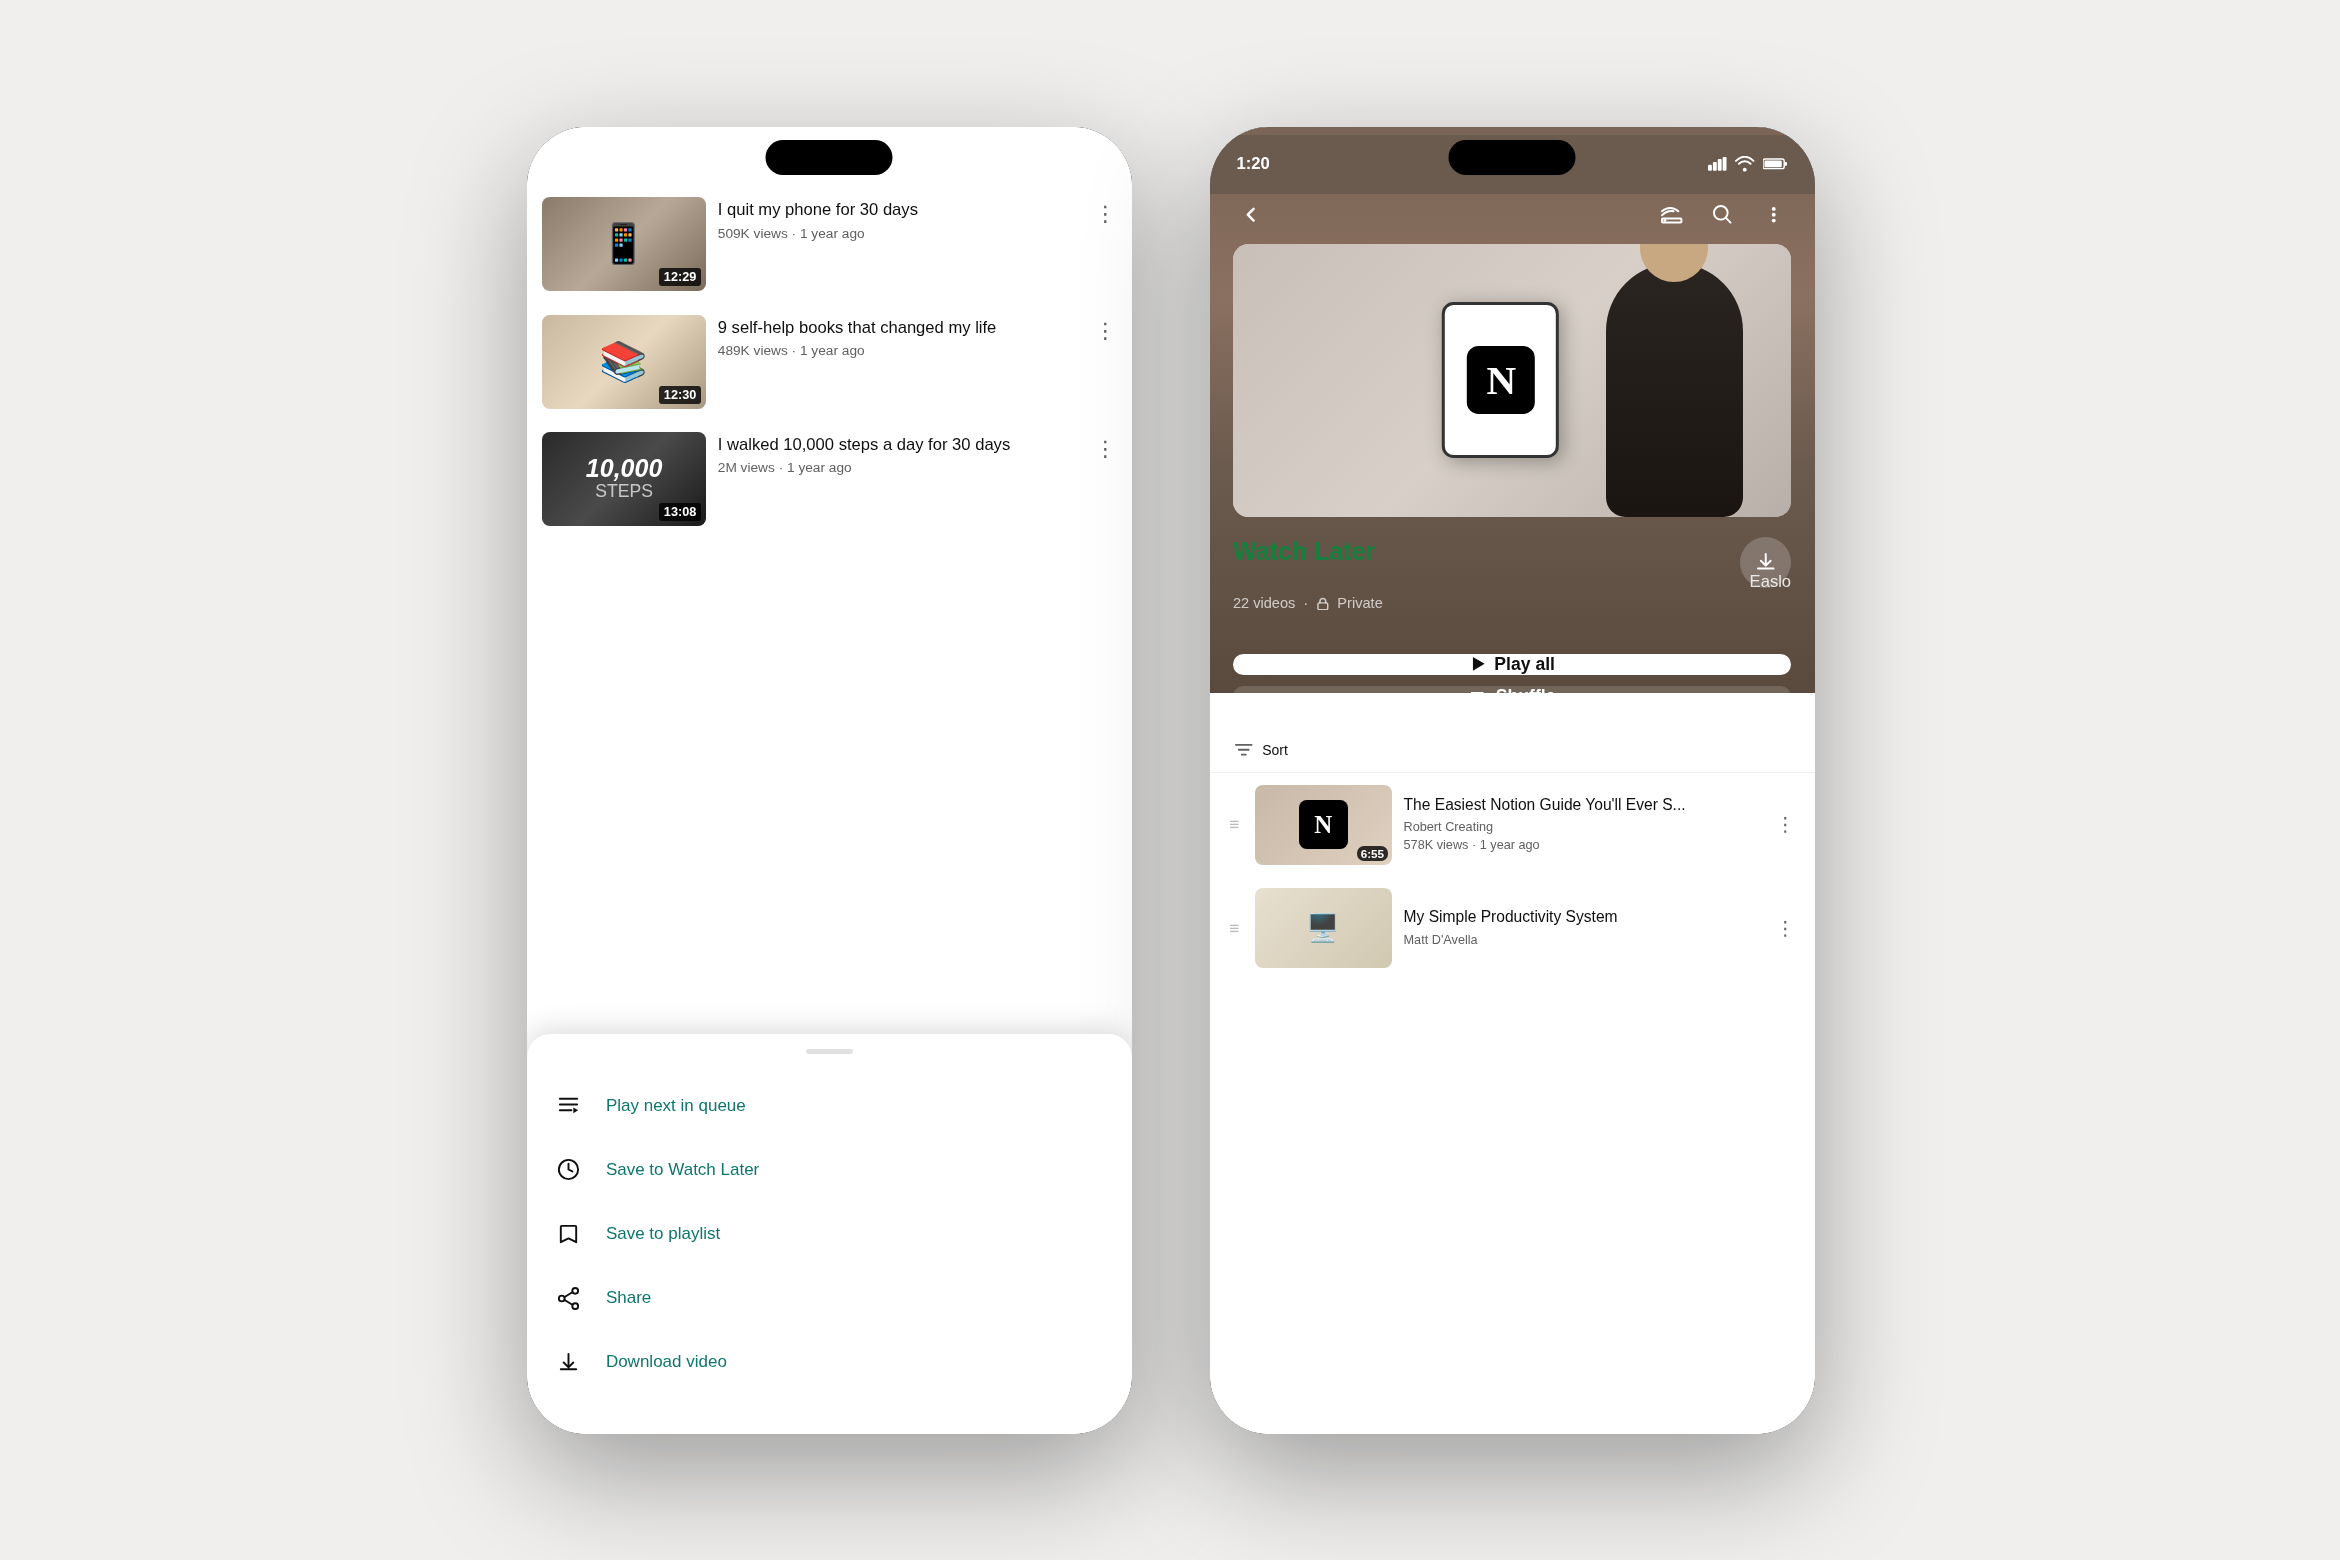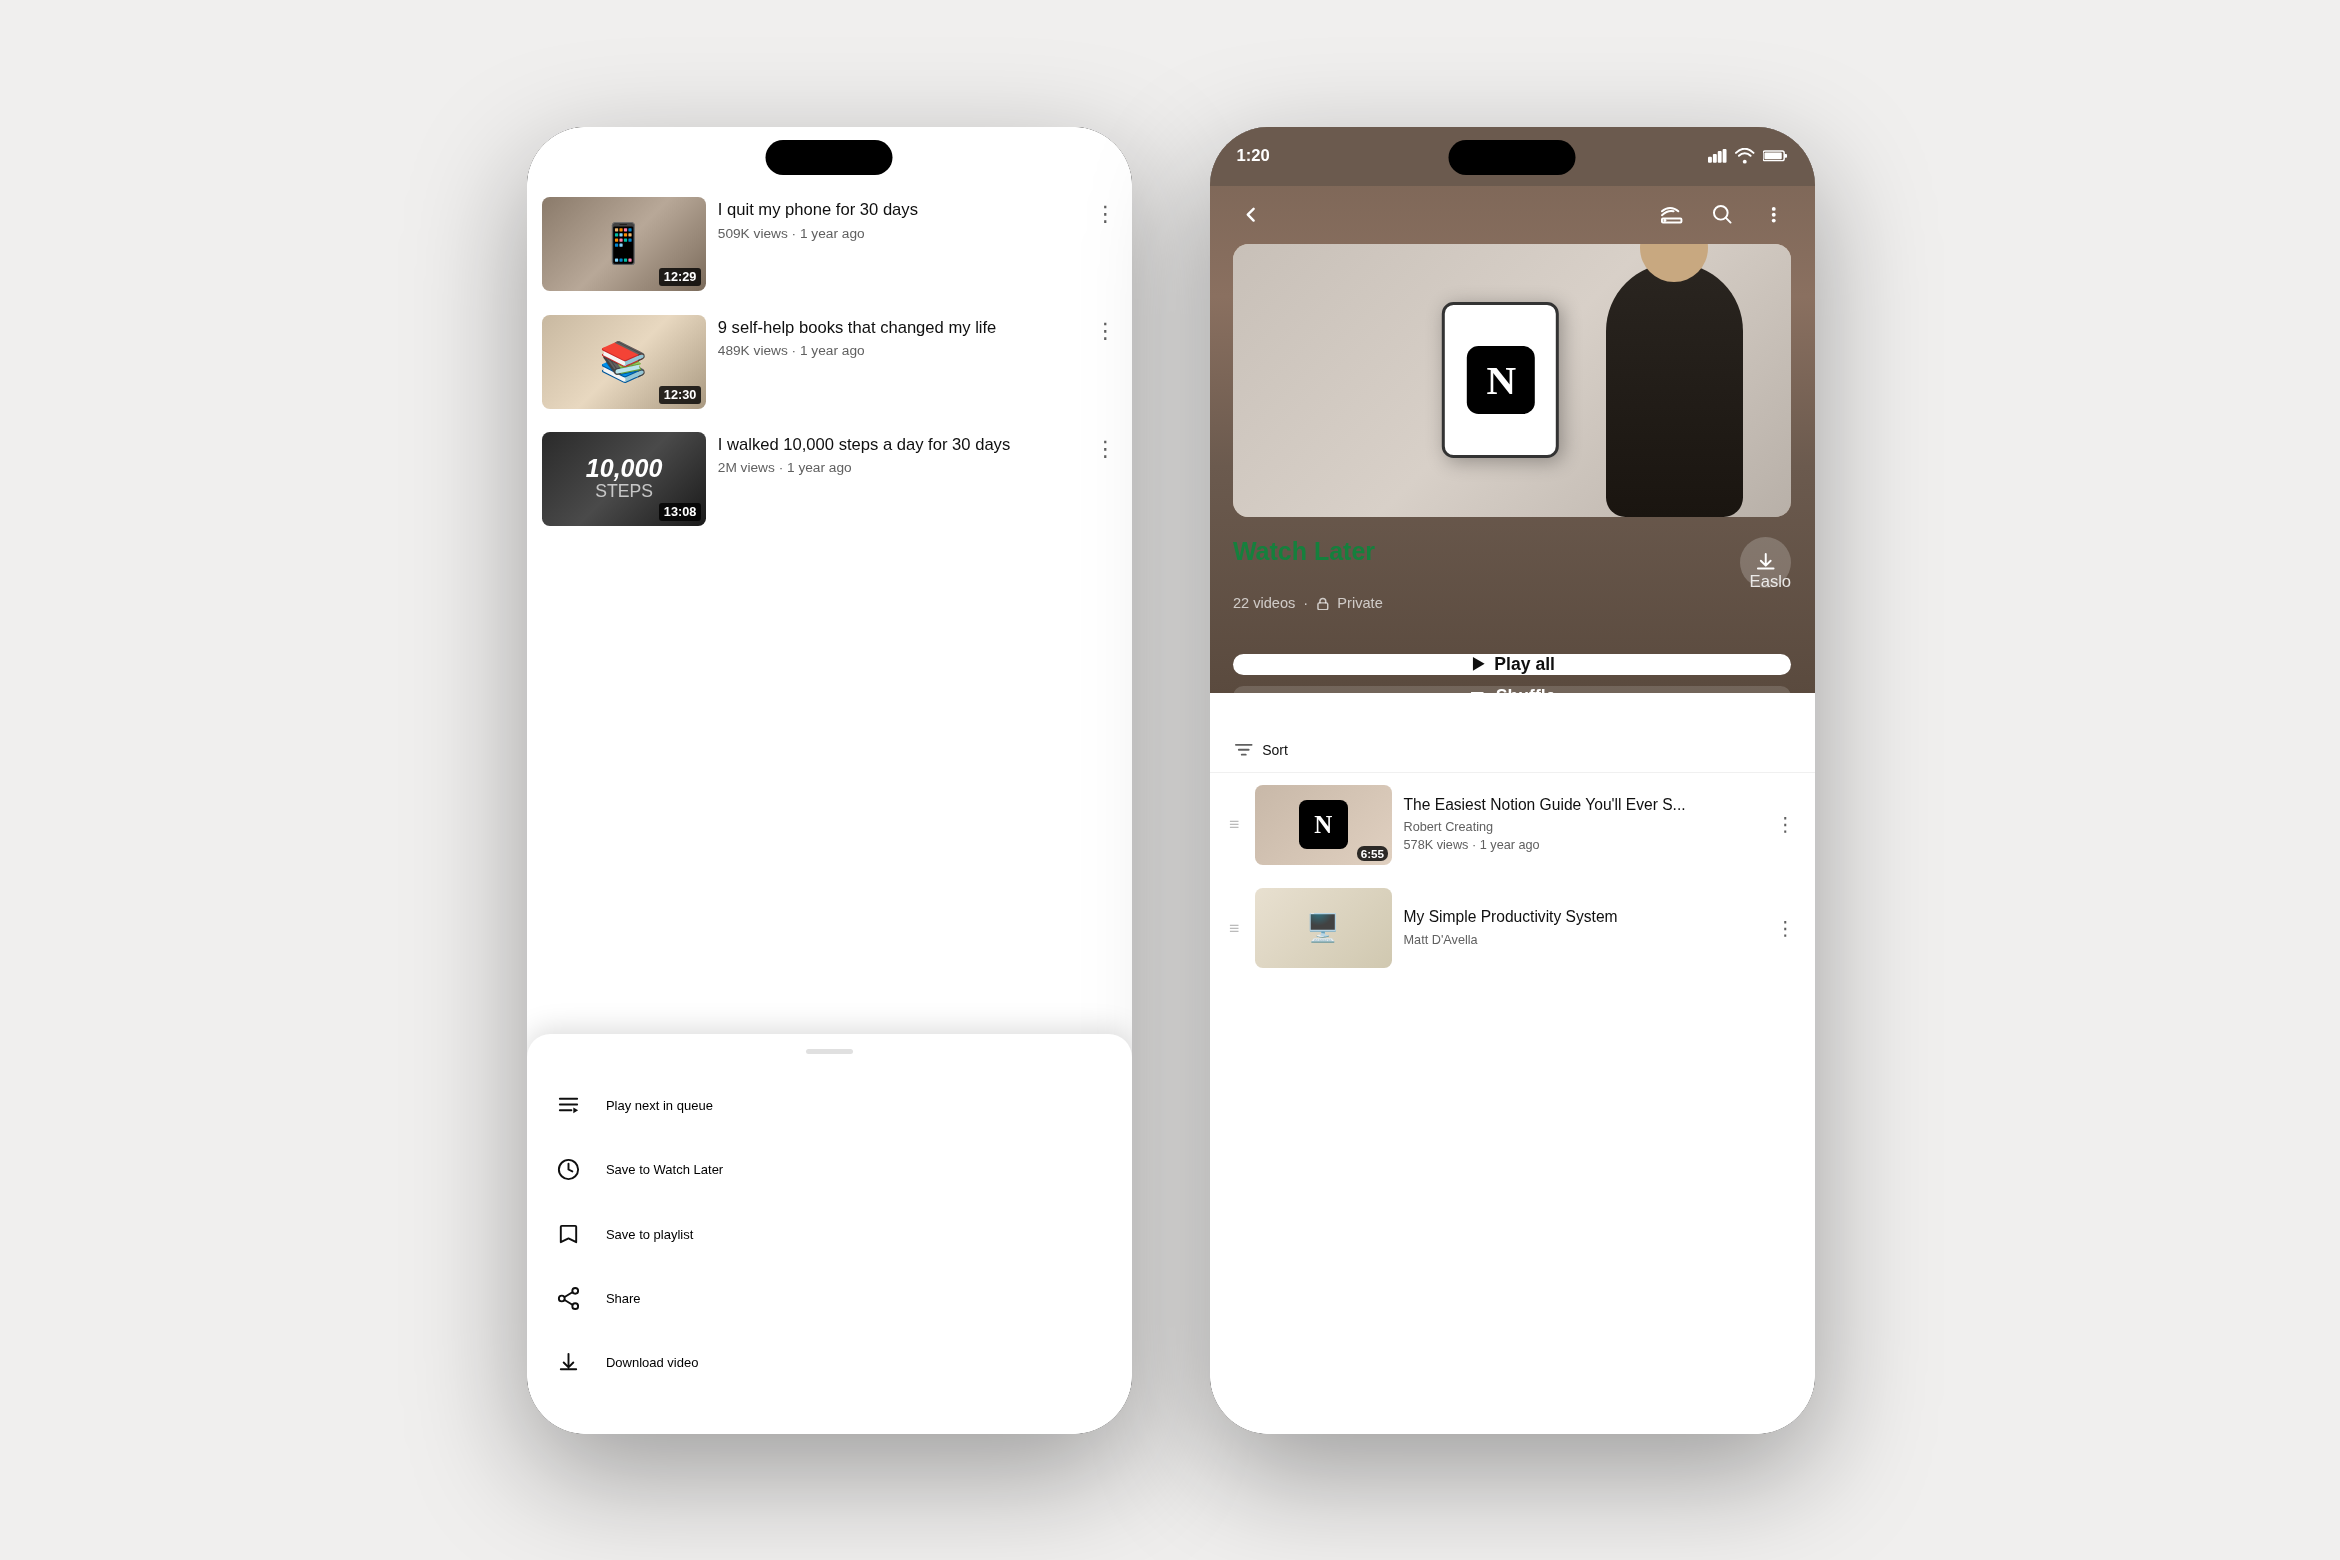--- a/index.html
+++ b/index.html
@@ -205,33 +205,33 @@
     .sheet-icon {
       width: 29px;
       height: 29px;
       display: flex;
       align-items: center;
       justify-content: center;
       flex-shrink: 0;
     }
 
     .sheet-label {
-      font-size: 13px;
-      color: #000000;
+      font-size: 17px;
+      color: #0f766e;
       font-weight: 400;
     }
 
     
     .right-screen {
       background: #fff;
     }
 
     .status-bar-right {
       position: absolute;
-      top: 0; left: 0; right: 0;
+      top: 8px; left: 0; right: 0;
       height: 59px;
       background: #6b5a4e;
       display: flex;
       align-items: center;
       justify-content: space-between;
       padding: 0 27px;
       z-index: 10;
     }
 
     .status-time {

